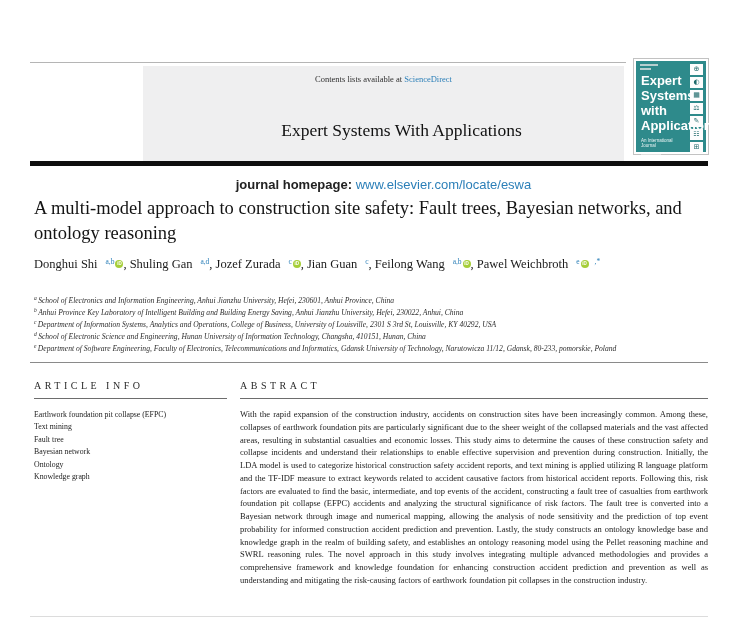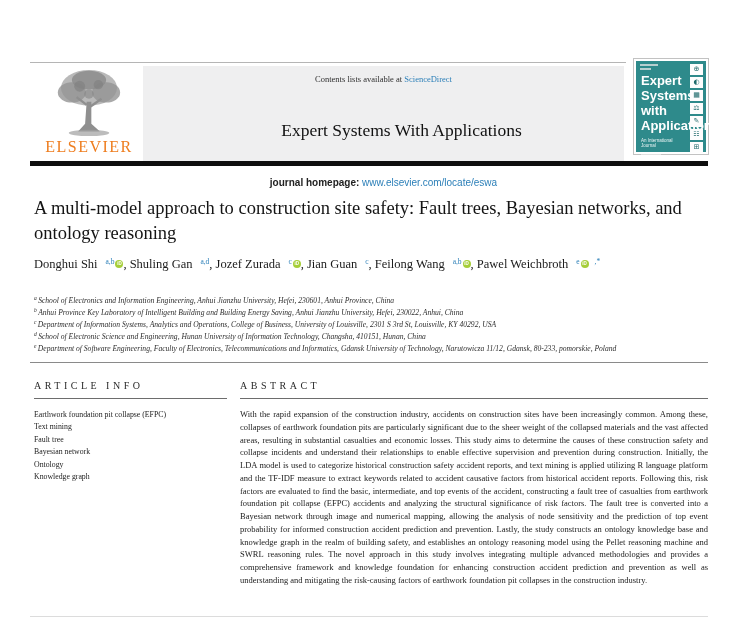--- a/index.html
+++ b/index.html
@@ -22,21 +22,21 @@
   .logo-tree{display:block;margin:0 auto;}
   .logo-word{font-size:16px;letter-spacing:1.5px;color:#ee7d1e;font-weight:400;margin-top:-2px;}
 
   
   .banner{position:absolute;left:143px;top:66px;width:481px;height:96px;background:#efeff0;
           display:flex;flex-direction:column;align-items:center;justify-content:space-between;
           padding:8px 0 10px 0;box-sizing:border-box;gap:36px;}
   .contents-line{font-size:8.5px;color:#2f2f2f;}
   .link{color:#2b7fb8;text-decoration:none;cursor:pointer;}
   .journal-title{font-size:17.5px;color:#111;margin-left:36px;}
-  .homepage-line{font-family:"Liberation Sans",sans-serif;font-size:10px;color:#222;font-weight:bold;}
+  .homepage-line{font-family:"Liberation Sans",sans-serif;font-size:13px;color:#222;font-weight:bold;}
   .homepage-line .link{font-weight:normal;}
 
   
   .cover{position:absolute;left:633px;top:58px;width:76px;height:97px;background:#fff;
          border:1px solid #c2c2c2;box-sizing:border-box;padding:2px;}
   .cover-inner{position:relative;width:100%;height:100%;background:#2e8a8b;}
   .cover-minilogo{position:absolute;left:4px;top:3px;width:18px;}
   .cover-minilogo div{height:2px;background:rgba(230,230,230,.75);margin-bottom:1.5px;}
   .cover-minilogo div:last-child{width:60%;}
   .cover-text{position:absolute;left:5px;top:13px;width:46px;
@@ -72,35 +72,20 @@
   .abstract-text{margin-top:9px;font-size:8.5px;line-height:1.5;text-align:justify;color:#222;}
 </style>
 </head>
 <body>
 
 <div class="page">
 
 
   <div class="rule rule-top"></div>
 
-  <div class="logo-block">
-    <svg class="logo-tree" width="78" height="74" viewBox="0 0 100 95">
-      <ellipse cx="50" cy="28" rx="36" ry="23" fill="#a8a8a8" opacity="0.8"></ellipse>
-      <ellipse cx="28" cy="34" rx="18" ry="13" fill="#949494" opacity="0.8"></ellipse>
-      <ellipse cx="72" cy="34" rx="18" ry="13" fill="#949494" opacity="0.8"></ellipse>
-      <ellipse cx="50" cy="18" rx="22" ry="12" fill="#8c8c8c" opacity="0.85"></ellipse>
-      <circle cx="38" cy="26" r="7" fill="#7e7e7e" opacity="0.6"></circle>
-      <circle cx="62" cy="24" r="6" fill="#7e7e7e" opacity="0.6"></circle>
-      <circle cx="50" cy="36" r="6" fill="#7e7e7e" opacity="0.5"></circle>
-      <path d="M47 46 L45 74 L36 84 L64 84 L53 74 L53 46 Z" fill="#8f8f8f"></path>
-      <path d="M47 50 L34 40 M52 52 L66 42" stroke="#8f8f8f" stroke-width="3" fill="none"></path>
-      <ellipse cx="50" cy="86" rx="26" ry="4" fill="#a0a0a0" opacity="0.7"></ellipse>
-    </svg>
-    <div class="logo-word">ELSEVIER</div>
-  </div>
 
   <div class="banner">
     <div class="contents-line">
       <span>Contents lists available at </span><span class="link">ScienceDirect</span>
     </div>
     <div class="journal-title">Expert Systems With Applications</div>
     <div class="homepage-line">
       <span>journal homepage: </span><span class="link">www.elsevier.com/locate/eswa</span>
     </div>
   </div>

